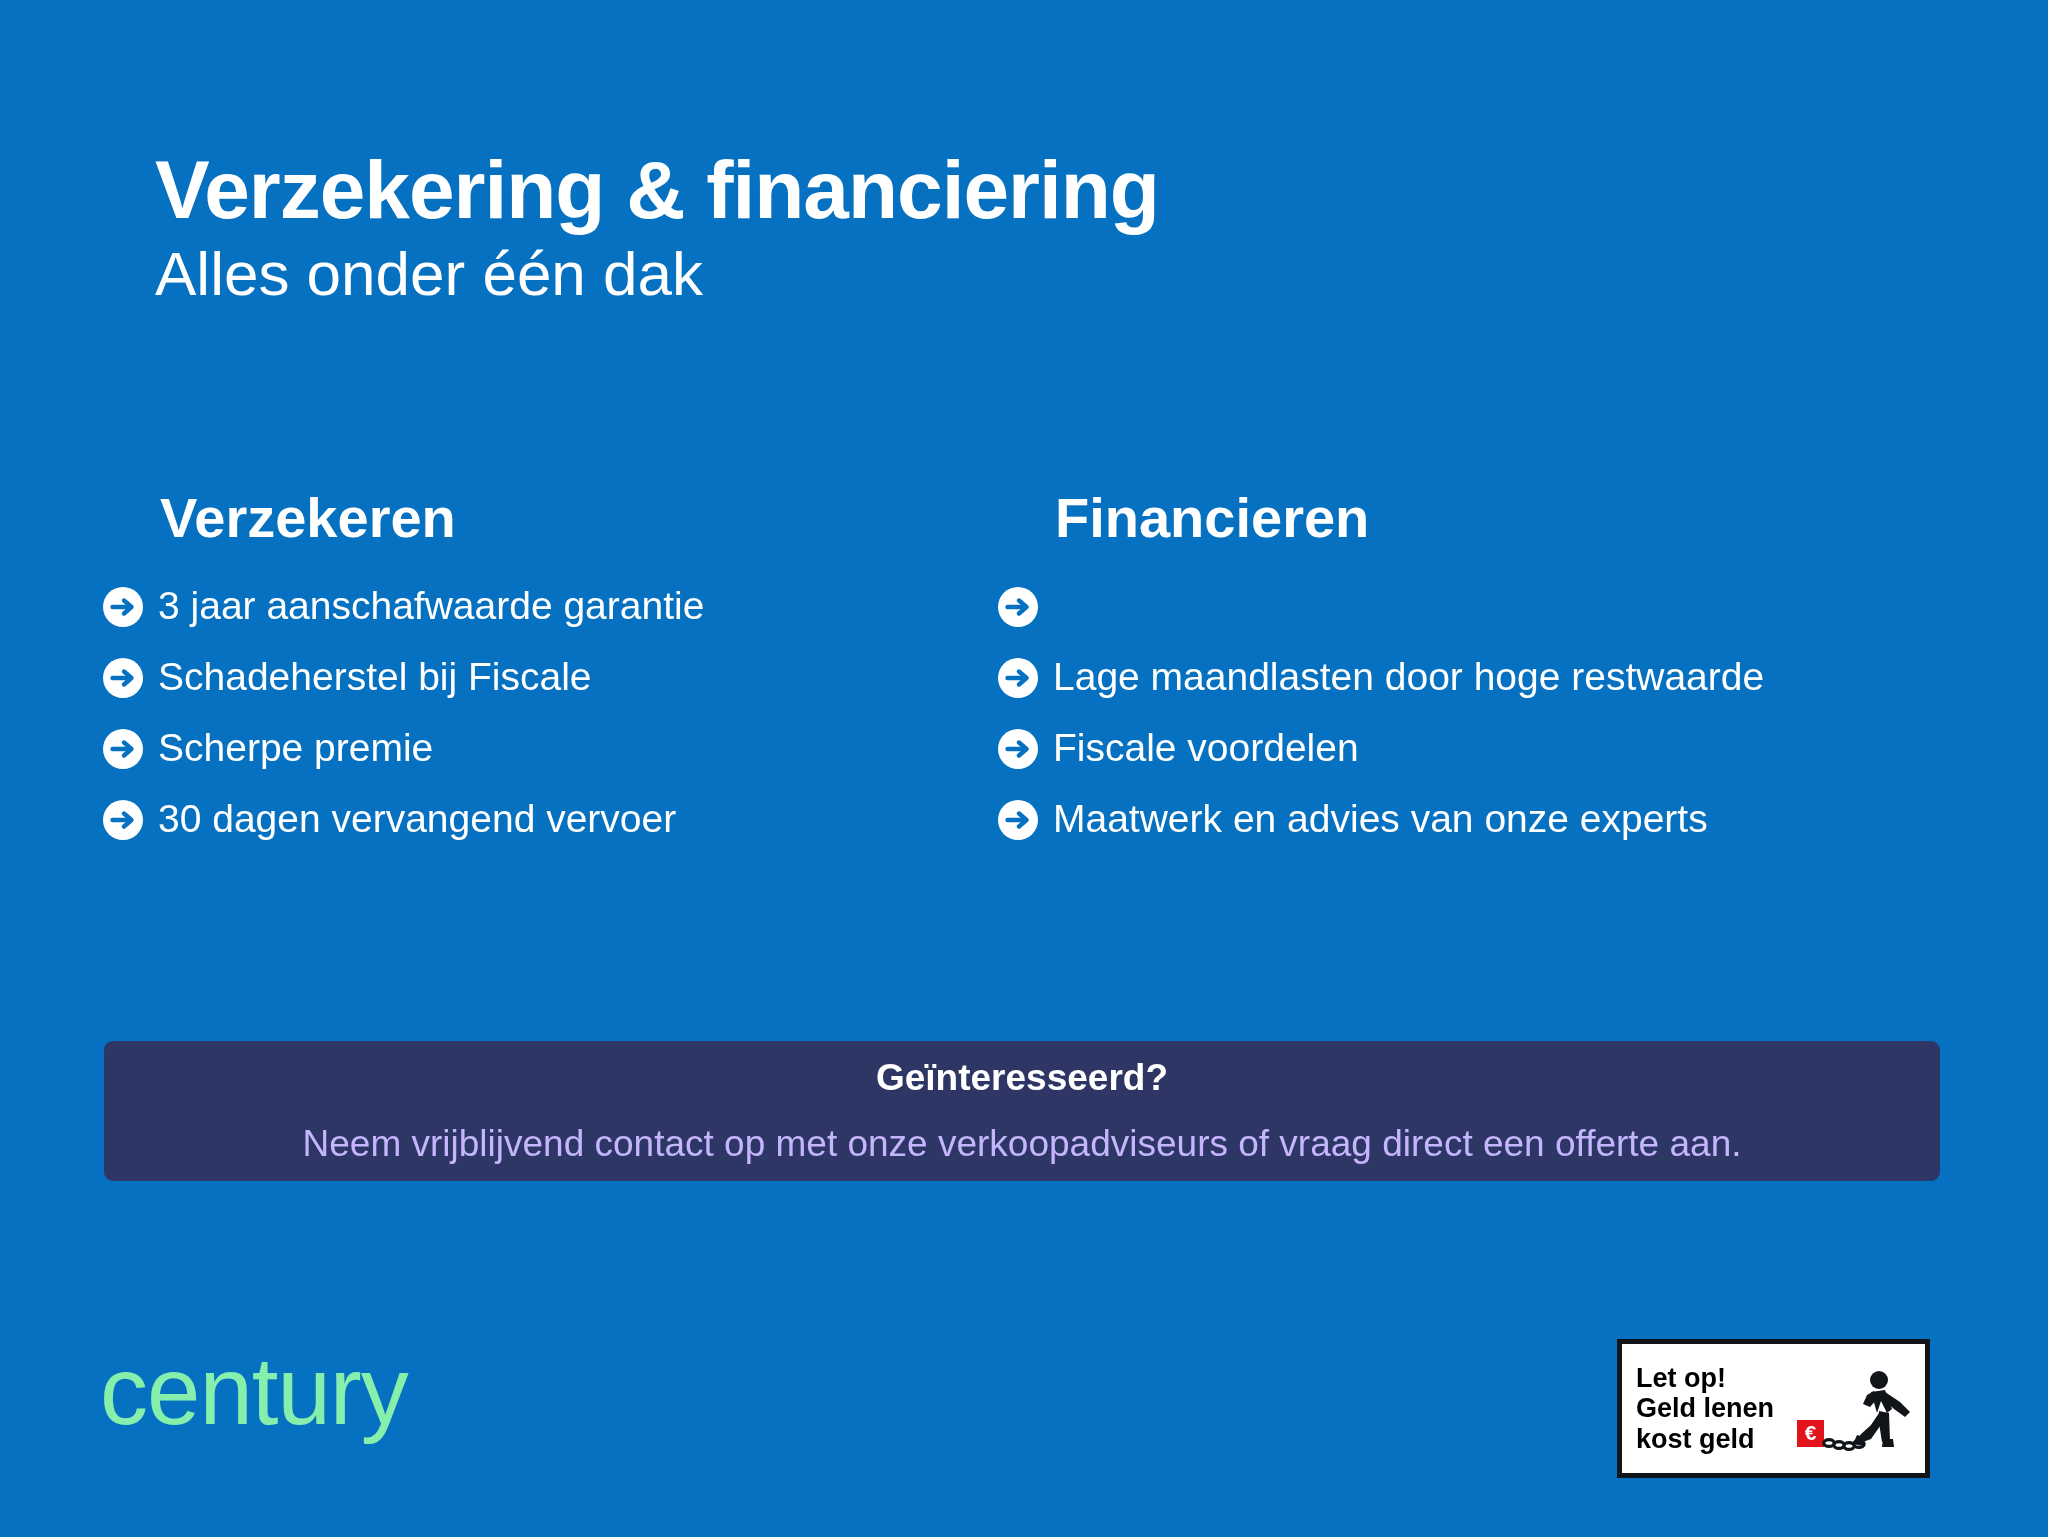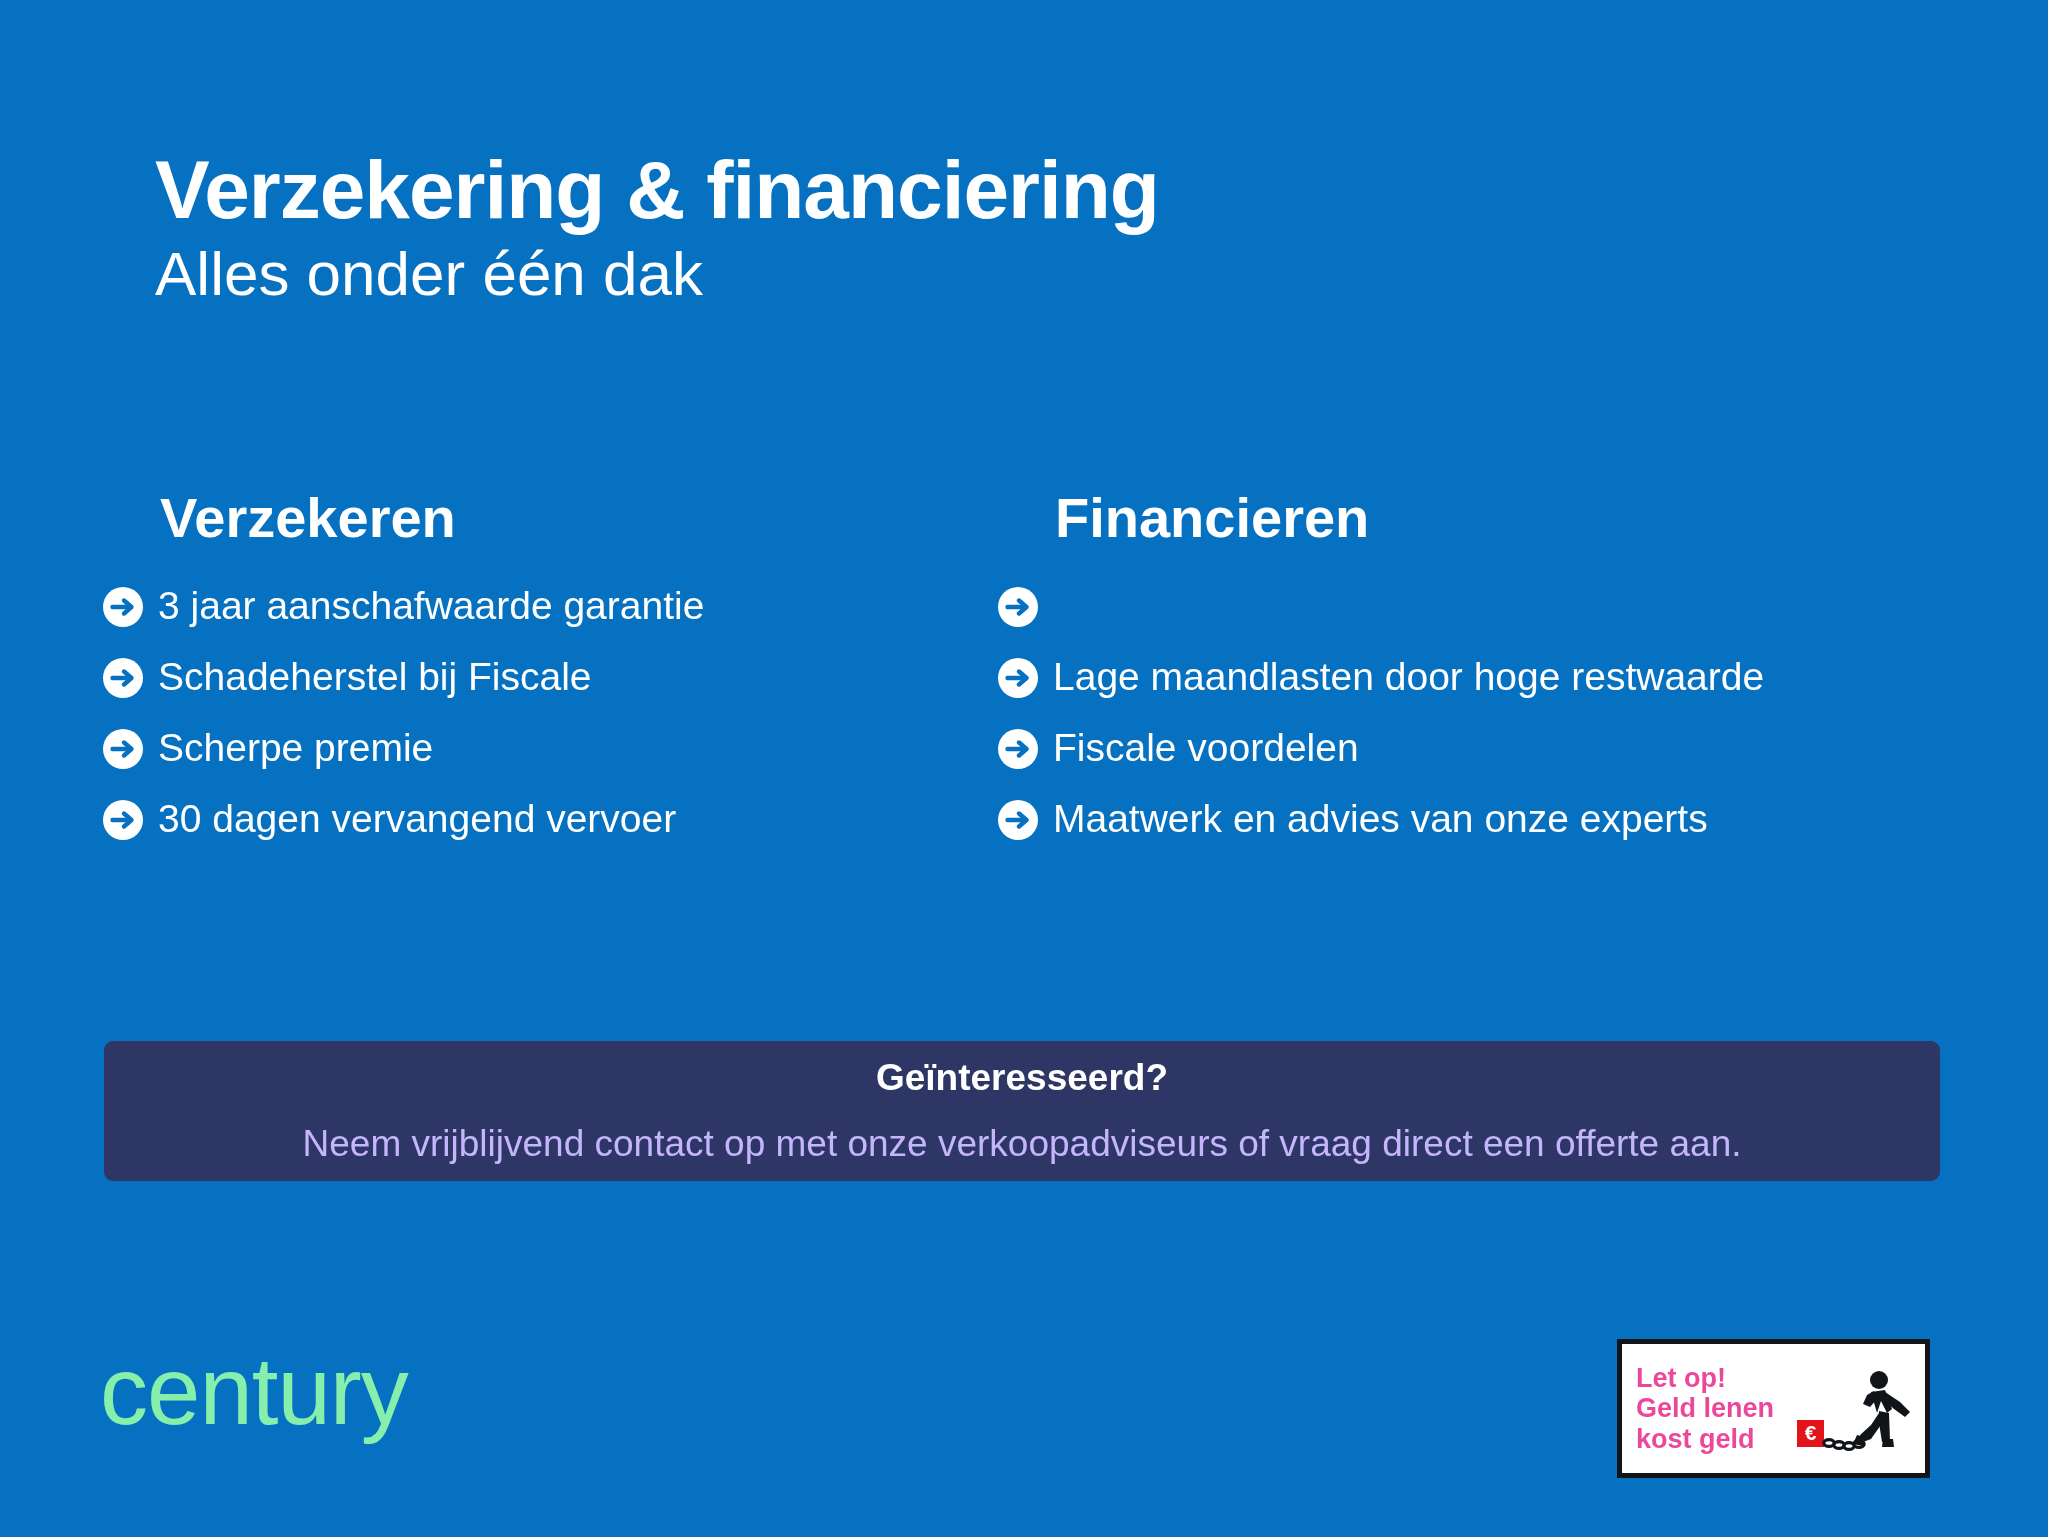--- a/index.html
+++ b/index.html
@@ -150,21 +150,21 @@
     background: #ffffff;
     border: 5px solid #111418;
     box-sizing: border-box;
     display: flex;
     align-items: center;
   }
   .warning-text {
     margin-left: 14px;
     font-size: 27px;
     font-weight: bold;
-    color: #ec4899;
+    color: #000000;
     line-height: 1.12;
     white-space: nowrap;
   }
   .warning-art {
     position: absolute;
     right: 8px;
     bottom: 10px;
     width: 120px;
     height: 100px;
   }

